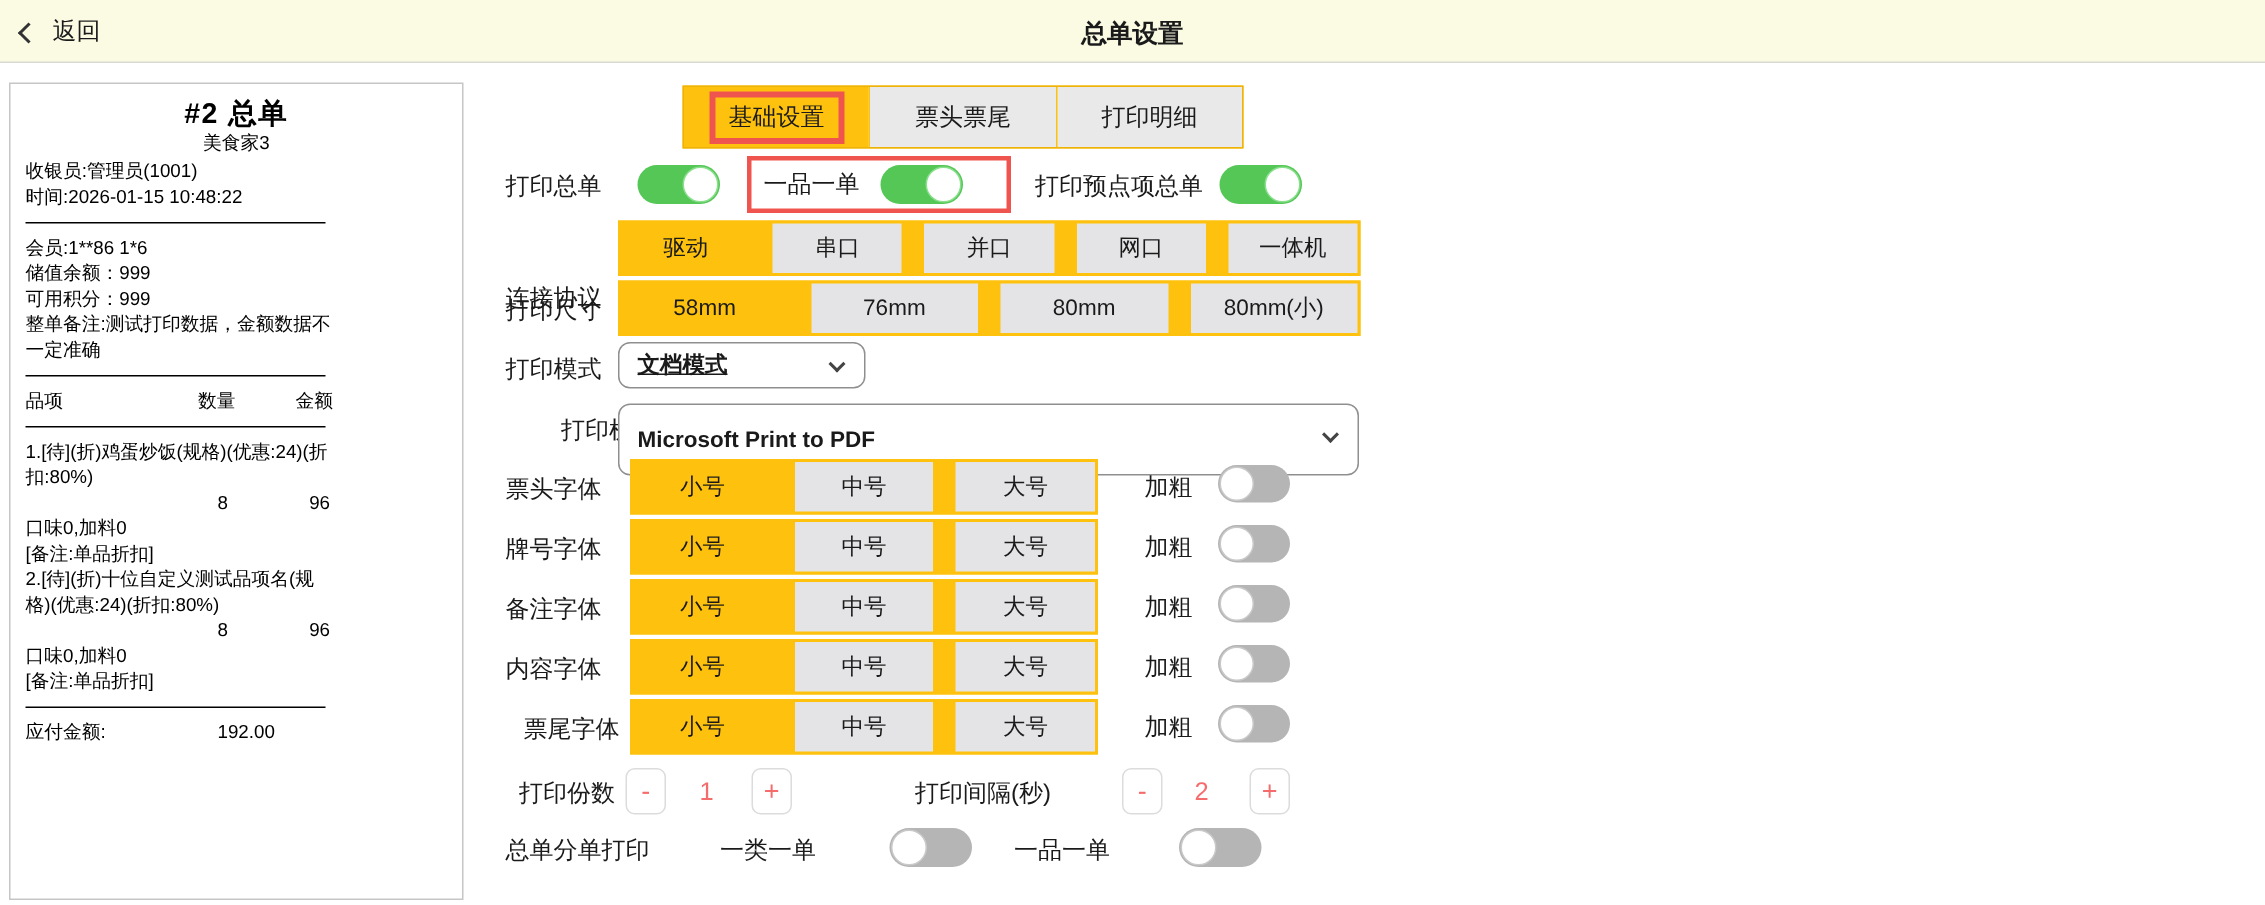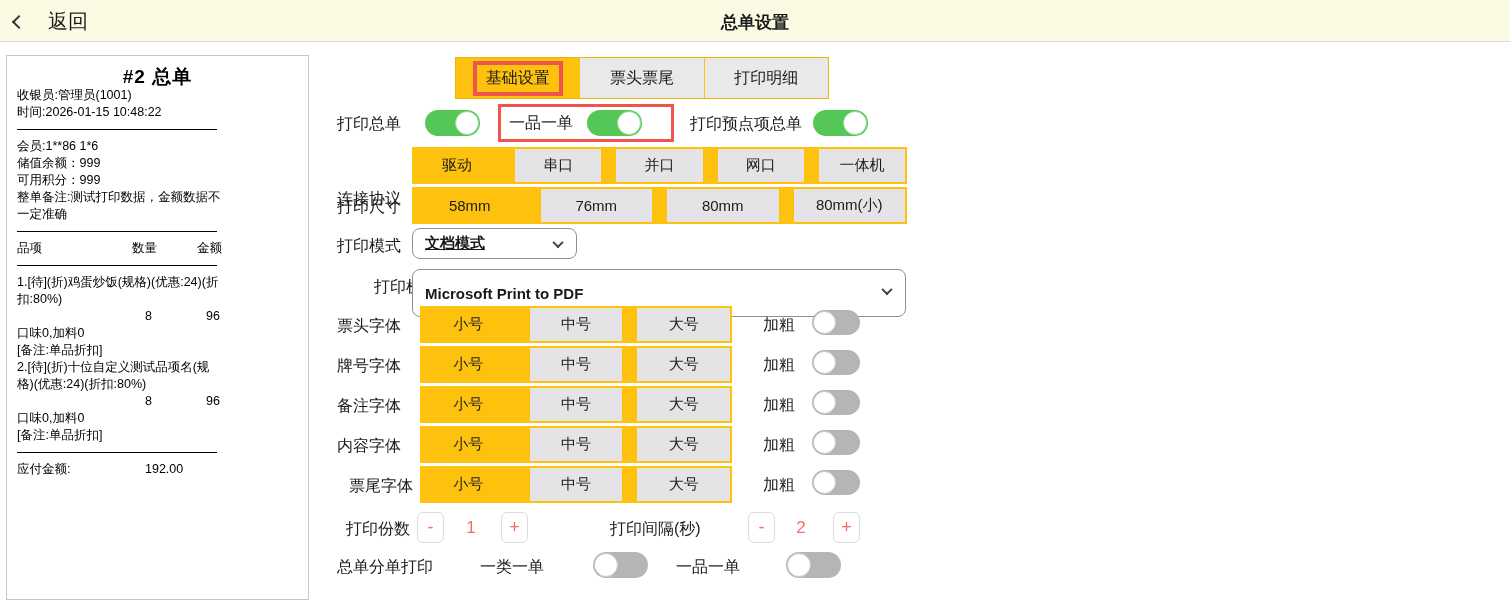--- a/index.html
+++ b/index.html
@@ -1,20 +1,20 @@
 <!DOCTYPE html>
 <html><head>
 <meta charset="utf-8">
 <style>
   * { margin:0; padding:0; box-sizing:border-box; }
   html,body { width:1510px; height:603px; background:#fff; font-family:"Liberation Sans","DejaVu Sans",sans-serif; color:#1a1a1a; overflow:hidden; }
 
   
   .topbar { position:absolute; left:0; top:0; width:1510px; height:42px; background:#fbfbe4; border-bottom:1px solid #d9d9d2; }
-  .back { position:absolute; left:14px; top:10px; height:22px; display:flex; align-items:center; gap:24px; font-size:20px; cursor:pointer; }
+  .back { position:absolute; left:14px; top:10px; height:22px; display:flex; align-items:center; gap:11px; font-size:16px; cursor:pointer; }
   .back-chevron { width:10px; height:10px; border-left:2px solid #333; border-bottom:2px solid #333; transform:rotate(45deg); margin-top:1px; }
   .page-title { position:absolute; left:0; top:11px; width:100%; text-align:center; font-size:17px; font-weight:bold; }
 
   
   .receipt { position:absolute; left:6px; top:55px; width:303px; height:545px; background:#fff; border:1px solid #c6c6c6; padding:8px 10px; font-size:12.5px; line-height:17px; color:#000; }
   .r-title { text-align:center; font-size:19px; font-weight:bold; margin:4px 0 2px; letter-spacing:1px; }
   .r-store { text-align:center; font-size:12.5px; margin-bottom:2px; }
   .r-line { text-align:left; }
   .r-divider { width:200px; border-top:1px solid #000; margin:8px 0; }
   .r-cols { position:relative; width:205px; height:17px; }
@@ -67,20 +67,21 @@
 <div class="topbar">
   <div class="back">
     <span class="back-chevron"></span>
     <span>返回</span>
   </div>
   <div class="page-title">总单设置</div>
 </div>
 
 <div class="receipt">
   <div class="r-title">#2 总单</div>
+  <div class="r-store">美食家3</div>
   <div class="r-line">收银员:管理员(1001)</div>
   <div class="r-line">时间:2026-01-15 10:48:22</div>
   <div class="r-divider"></div>
   <div class="r-line">会员:1**86  1*6</div>
   <div class="r-line">储值余额：999</div>
   <div class="r-line">可用积分：999</div>
   <div class="r-line r-item-name">整单备注:测试打印数据，金额数据不一定准确</div>
   <div class="r-divider"></div>
   <div class="r-cols">
     <span class="r-col-item">品项</span>

